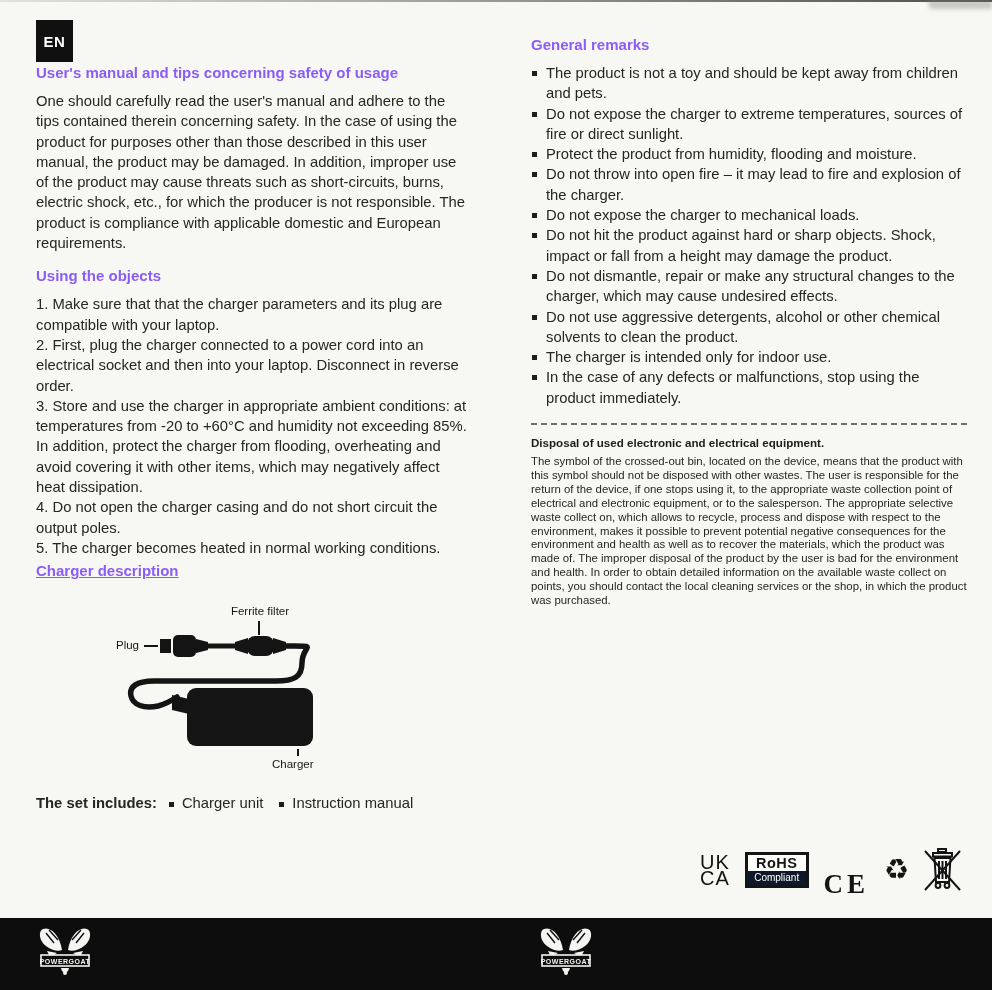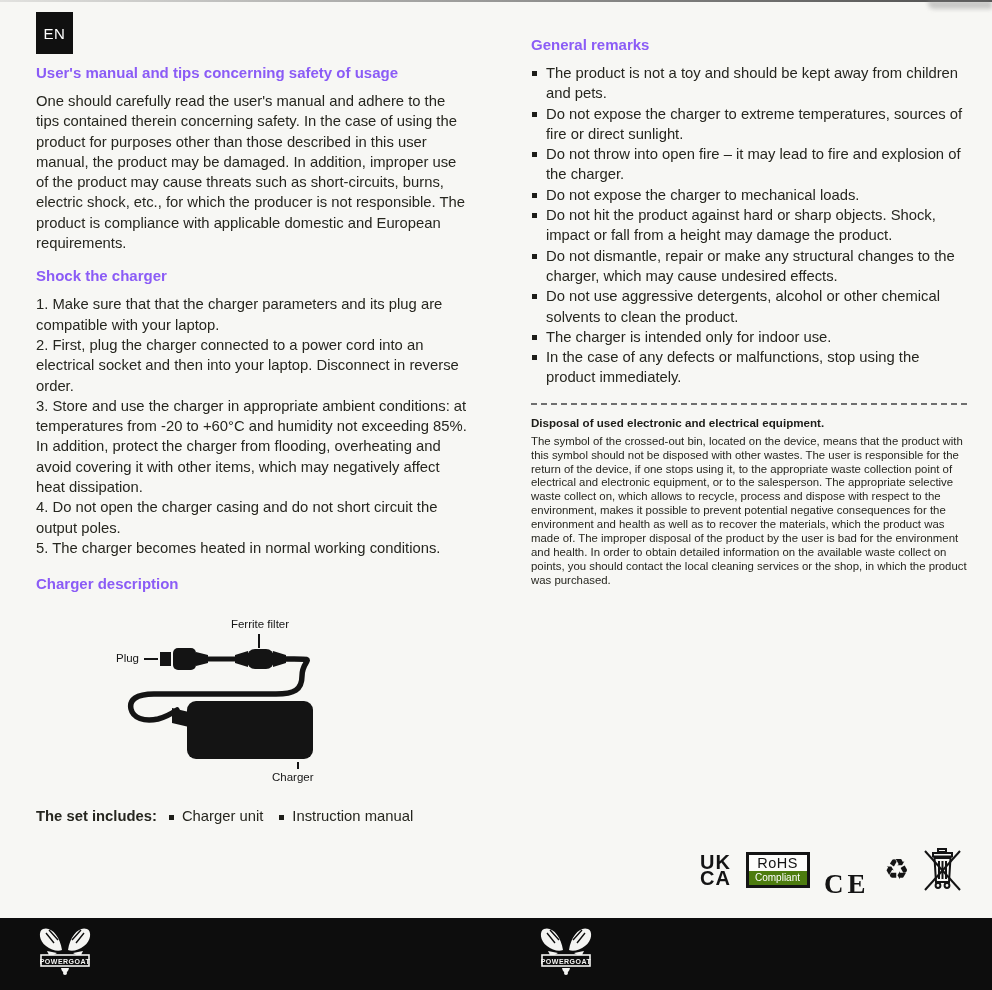--- a/index.html
+++ b/index.html
@@ -7,32 +7,32 @@
   body {
     width:992px; height:990px; position:relative; overflow:hidden;
     background:#f7f7f4; color:#26261f;
     font-family:"Liberation Sans", sans-serif;
   }
   .top-edge { position:absolute; top:0; left:0; width:100%; height:2px;
     background:linear-gradient(90deg, rgba(70,70,70,.12), rgba(35,35,35,.8)); }
   .smudge { position:absolute; top:0; right:0; width:64px; height:9px;
     background:rgba(130,130,130,.4); filter:blur(2px); border-radius:0 0 0 6px; }
 
-  .en-badge { position:absolute; left:36px; top:12px; width:37px; height:42px;
-    background:#101010; color:#fff; font-weight:normal; font-size:15px;
+  .en-badge { position:absolute; left:36px; top:20px; width:37px; height:42px;
+    background:#101010; color:#fff; font-weight:bold; font-size:15px;
     display:flex; align-items:center; justify-content:center; letter-spacing:.5px; }
 
   .col-left  { position:absolute; left:36px; top:64px; width:433px; }
   .col-right { position:absolute; left:531px; top:36px; width:436px; }
 
   .sec-h { font-size:15px; font-weight:bold; margin:0 0 10px; color:#8b5cf6; }
   .body-p { font-size:14.8px; line-height:20.3px; margin:0; }
   .num-item { font-size:14.8px; line-height:20.3px; margin:0; }
   .mt14 { margin-top:14px; }
-  .mt15 { margin-top:17px; }
+  .mt15 { margin-top:4px;text-decoration:underline; }
 
   .bullet-row { display:flex; font-size:14.8px; line-height:20.3px; }
   .sq { flex:0 0 auto; width:5px; height:5px; background:#1e1e19; margin:8px 9px 0 1px; }
 
   .dashes { border:none; border-top:2px dashed #6f6f6f; margin:15px 0 11px; height:0; }
 
   .disposal-h { font-size:11.6px; font-weight:bold; margin:0 0 6px; color:#1c1c18; }
   .disposal-p { font-size:11.4px; line-height:13.9px; margin:0; }
 
   
@@ -45,45 +45,45 @@
 
   
   .set-row { display:flex; align-items:center; font-size:14.8px; margin-top:16px; }
   .set-row .lbl { font-weight:bold; margin-right:10px; }
   .set-row .sq2 { width:5px; height:5px; background:#1e1e19; margin:2px 8px 0 2px; }
   .set-row .itm { margin-right:14px; }
 
   
   .certs { position:absolute; left:700px; top:845px; width:262px; height:50px;
     display:flex; align-items:center; justify-content:space-between; color:#141414; }
-  .ukca { font-weight:bold; font-size:20px; line-height:16px; letter-spacing:1px; text-align:center; }
+  .ukca { font-weight:normal; font-size:20px; line-height:16px; letter-spacing:1px; text-align:center; }
   .rohs { border:3px solid #141414; width:64px; text-align:center; background:#fdfdfb; }
-  .rohs .t { font-weight:normal; font-size:14.5px; letter-spacing:.5px; padding:0 0; }
-  .rohs .b { background:#4d7c0f; color:#fff; font-size:10px; padding:1px 2px 2px; }
+  .rohs .t { font-weight:bold; font-size:14.5px; letter-spacing:.5px; padding:0 0; }
+  .rohs .b { background:#0f172a; color:#fff; font-size:10px; padding:1px 2px 2px; }
   .ce { font-size:27px; font-weight:bold; letter-spacing:4px; font-family:Liberation Serif, serif;margin-top:28px; }
   .recycle { font-size:28px; line-height:28px; font-family:"DejaVu Sans",sans-serif; }
 
   
   .footer { position:absolute; left:0; top:918px; width:992px; height:72px; background:#0d0d0d; }
   .goat { position:absolute; top:6px; }
   .goat.g1 { left:34px; } .goat.g2 { left:535px; }
 </style>
 </head>
 <body>
 
 <div class="top-edge"></div>
 <div class="smudge"></div>
 
 <div class="en-badge">EN</div>
 
 <div class="col-left">
   <h2 class="sec-h">User's manual and tips concerning safety of usage</h2>
   <p class="body-p">One should carefully read the user's manual and adhere to the tips contained therein concerning safety. In the case of using the product for purposes other than those described in this user manual, the product may be damaged. In addition, improper use of the product may cause threats such as short-circuits, burns, electric shock, etc., for which the producer is not responsible. The product is compliance with applicable domestic and European requirements.</p>
 
-  <h2 class="sec-h mt14">Shock the charger</h2>
+  <h2 class="sec-h mt14">Using the objects</h2>
   <p class="num-item">1. Make sure that that the charger parameters and its plug are compatible with your laptop.</p>
   <p class="num-item">2. First, plug the charger connected to a power cord into an electrical socket and then into your laptop. Disconnect in reverse order.</p>
   <p class="num-item">3. Store and use the charger in appropriate ambient conditions: at temperatures from -20 to +60°C and humidity not exceeding 85%. In addition, protect the charger from flooding, overheating and avoid covering it with other items, which may negatively affect heat dissipation.</p>
   <p class="num-item">4. Do not open the charger casing and do not short circuit the output poles.</p>
   <p class="num-item">5. The charger becomes heated in normal working conditions.</p>
 
   <h2 class="sec-h mt15">Charger description</h2>
 
   <div class="diagram">
     <svg width="433" height="190" viewBox="0 0 433 190">
@@ -127,20 +127,24 @@
 <div class="col-right">
   <h2 class="sec-h">General remarks</h2>
 
   <div class="bullet-row">
       <span class="sq"></span>
       <span>The product is not a toy and should be kept away from children and pets.</span>
     </div>
   <div class="bullet-row">
       <span class="sq"></span>
       <span>Do not expose the charger to extreme temperatures, sources of fire or direct sunlight.</span>
+    </div>
+  <div class="bullet-row">
+      <span class="sq"></span>
+      <span>Protect the product from humidity, flooding and moisture.</span>
     </div>
   <div class="bullet-row">
       <span class="sq"></span>
       <span>Do not throw into open fire – it may lead to fire and explosion of the charger.</span>
     </div>
   <div class="bullet-row">
       <span class="sq"></span>
       <span>Do not expose the charger to mechanical loads.</span>
     </div>
   <div class="bullet-row">

